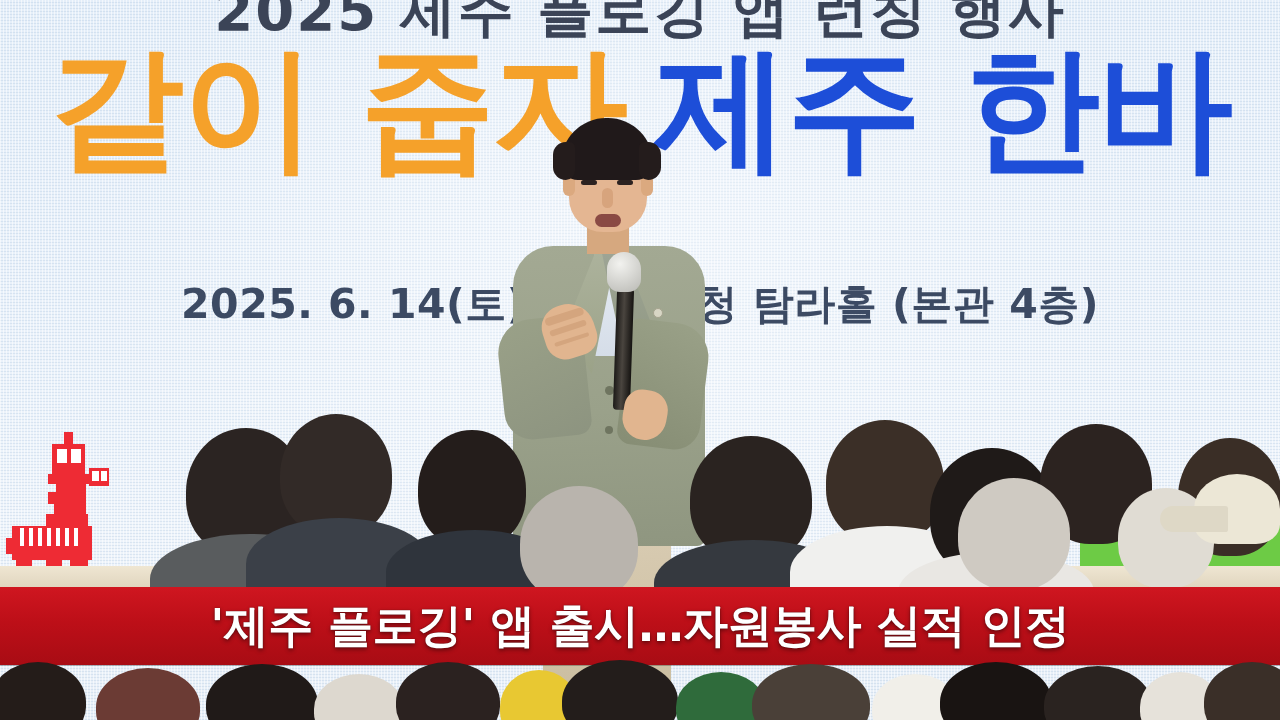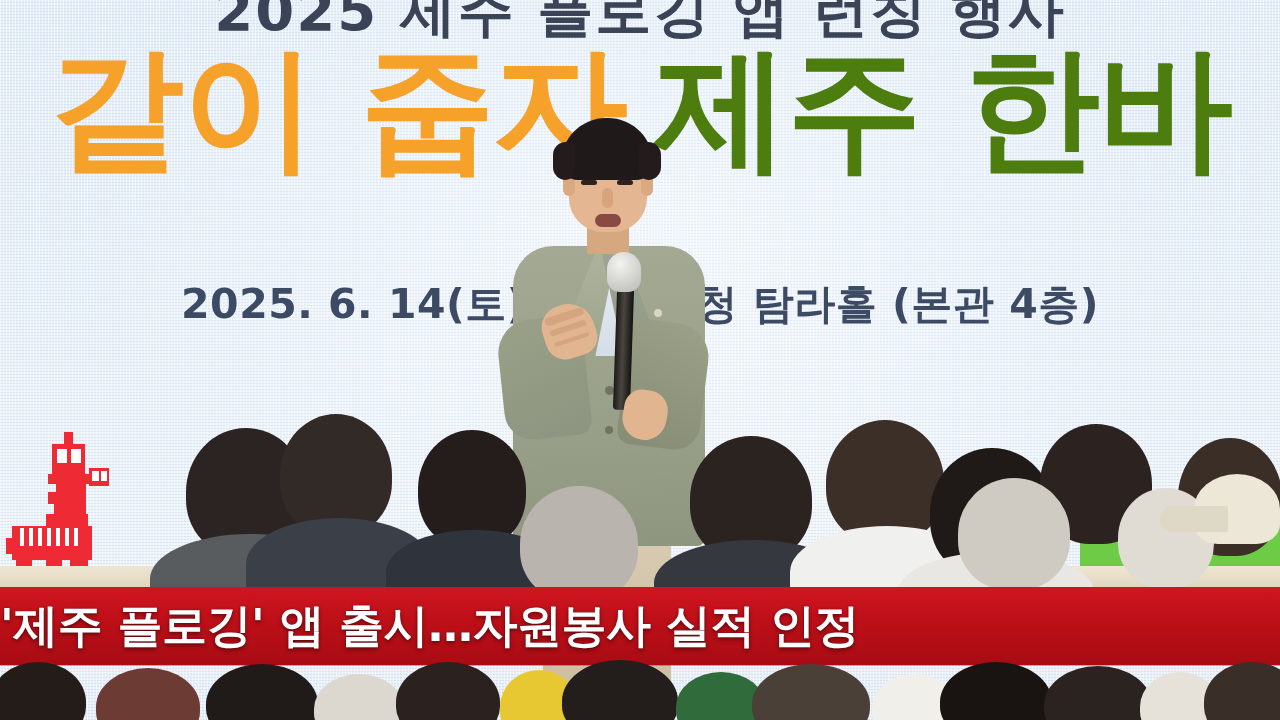--- a/index.html
+++ b/index.html
@@ -40,21 +40,21 @@
   
   .bigrow {
     position:absolute; left:0; right:0; top:38px;
     text-align:center;
     white-space:nowrap;
     font-size:135px; font-weight:900; line-height:1.05;
     letter-spacing:-2px;
     font-family:"DejaVu Sans","Liberation Sans",sans-serif;
   }
   .bigrow .orange { color:#f5a12a; }
-  .bigrow .green  { color:#4d7c0f; margin-left:28px; }
+  .bigrow .green  { color:#1d4ed8; margin-left:28px; }
 
   
   .dateline {
     position:absolute; left:0; right:0; top:277px;
     text-align:center; white-space:nowrap;
     font-size:41px; font-weight:700; color:#3c4a63;
     letter-spacing:.5px;
     font-family:"DejaVu Sans","Liberation Sans",sans-serif;
   }
 
@@ -183,21 +183,21 @@
     color:rgba(255,255,255,.80);
     text-shadow:0 1px 3px rgba(120,150,180,.55);
     font-family:"DejaVu Sans","Liberation Sans",sans-serif;
     pointer-events:none;
   }
 
   
   .lower3 {
     position:absolute; left:0; right:0; top:587px; height:78px;
     background:linear-gradient(180deg,#cf1620 0%,#bd0f18 45%,#a80c14 100%);
-    display:flex; align-items:center; 
+    display:flex; align-items:center; justify-content:center;
     box-shadow:0 1px 0 rgba(0,0,0,.25);
   }
   .lower3 .hl {
     color:#ffffff;
     font-size:45px; font-weight:800; letter-spacing:-0.5px;
     white-space:nowrap;
     text-shadow:0 2px 4px rgba(0,0,0,.45), 0 0 1px rgba(0,0,0,.6);
     font-family:"DejaVu Sans","Liberation Sans",sans-serif;
   }
 </style>

